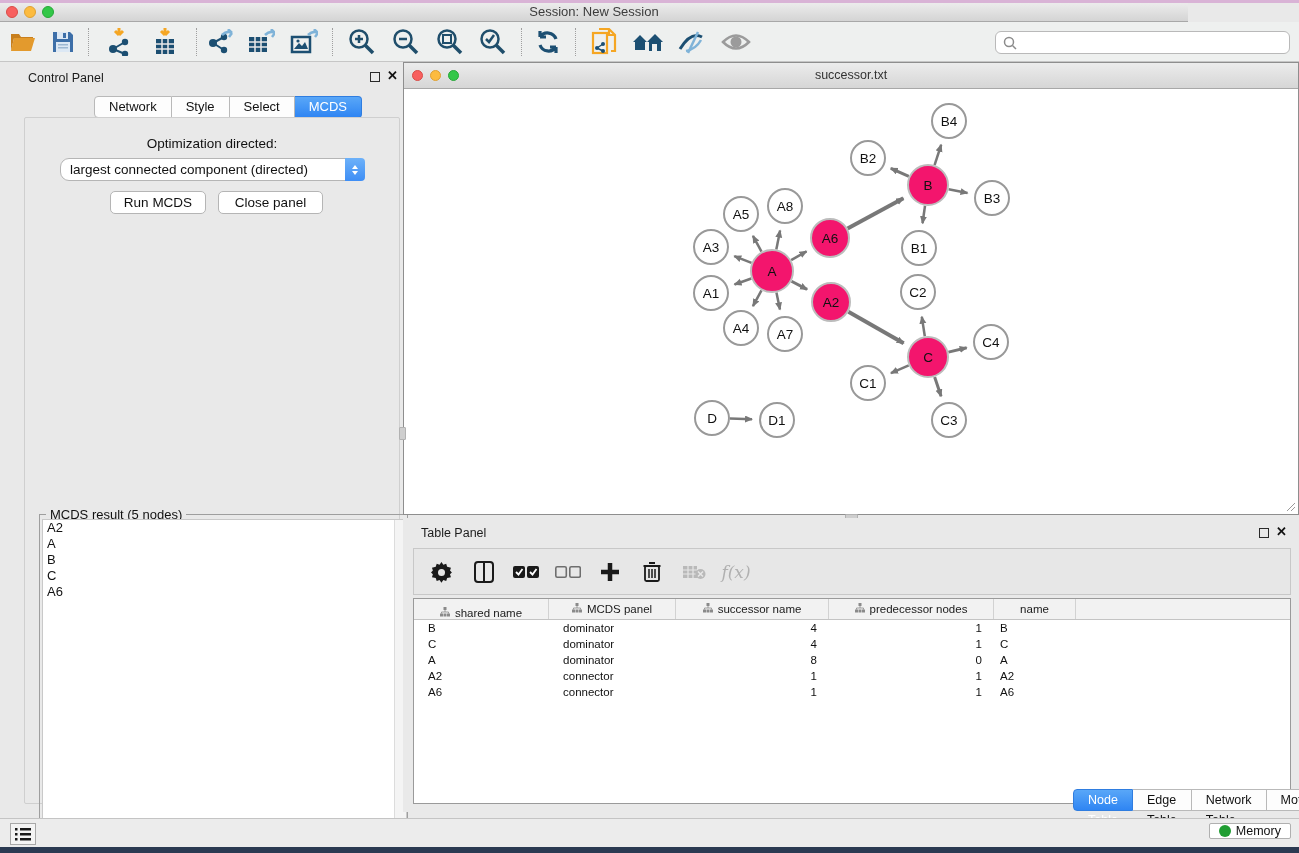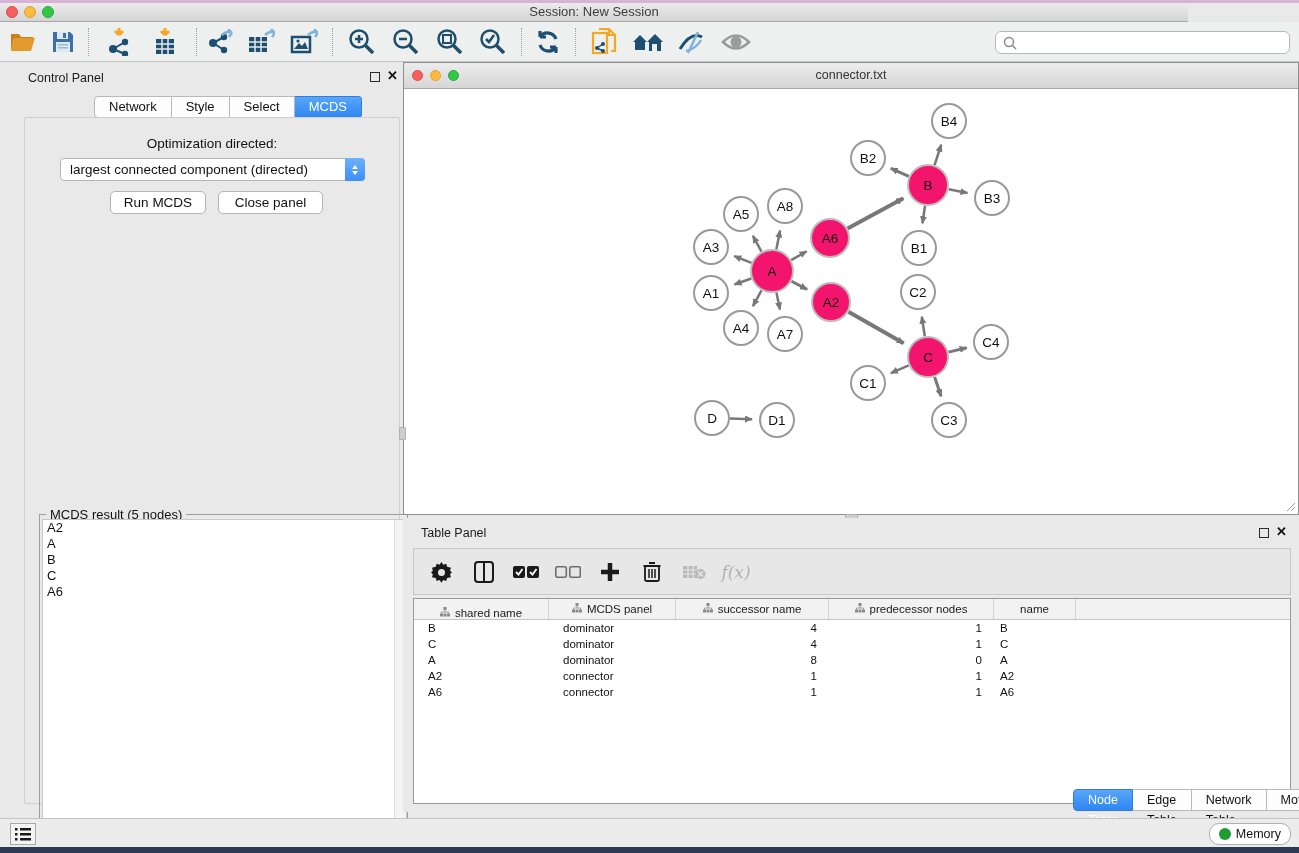--- a/index.html
+++ b/index.html
@@ -42,21 +42,21 @@
     border:1px solid #b9b9b9; border-left:none; color:#111; }
   .tab:first-child { border-left:1px solid #b9b9b9; border-radius:4px 0 0 4px; }
   .tab:last-child { border-radius:0 4px 4px 0; }
   .tab.sel { background:linear-gradient(#59a7f8,#2f85f3); color:#fff; border-color:#2f7de0; }
   #cp-tabs { left:78px; top:34px; }
   #cp-body { position:absolute; left:8px; top:55px; width:376px; height:687px;
     border:1px solid #cfcfcf; border-radius:2px; background:#e9e9e9; }
   #opt-label { position:absolute; left:0; top:18px; width:100%; text-align:center;
     font-size:13.5px; color:#111; }
   #criterion { position:absolute; left:35px; top:40px; width:305px; height:23px;
-    background:#fff; border:1px solid #b5b5b5; border-radius:4px; display:flex; align-items:center; }
+    background:#fff; border:1px solid #b5b5b5; border-radius:9px; display:flex; align-items:center; }
   #criterion .val { flex:1; font-size:13.5px; color:#111; padding-left:9px; white-space:nowrap; }
   #criterion .stepper { width:20px; height:23px; margin-right:-1px;
     background:linear-gradient(#6db1f9,#3e8ef5); border-radius:0 4px 4px 0;
     display:flex; flex-direction:column; align-items:center; justify-content:center; gap:2px; }
   .chev-up { width:0; height:0; border-left:3.5px solid transparent; border-right:3.5px solid transparent;
     border-bottom:4px solid #fff; }
   .chev-dn { width:0; height:0; border-left:3.5px solid transparent; border-right:3.5px solid transparent;
     border-top:4px solid #fff; }
   .btn { position:absolute; height:23px; background:#fff; border:1px solid #b5b5b5;
     border-radius:5px; font-size:13.5px; color:#111; text-align:center; line-height:21px; }
@@ -107,22 +107,22 @@
   .td.r { text-align:right; padding-right:12px; }
   .td.n { text-align:left; padding-left:6px; }
   #tp-tabs { left:670px; top:271px; }
   #tp-tabs .tab { font-size:12.5px; }
 
   
   #statusbar { left:0; top:818px; width:1299px; height:29px; background:#ececec;
     border-top:1px solid #c4c4c4; }
   #list-btn { position:absolute; left:10px; top:4px; width:26px; height:22px; background:#f4f4f4;
     border:1px solid #a8a8a8; display:flex; align-items:center; justify-content:center; }
-  #memory-btn { position:absolute; right:8px; top:4px; height:22px; background:#fff;
-    border:1px solid #b0b0b0; border-radius:10px; display:flex; align-items:center; gap:5px;
+  #memory-btn { position:absolute; right:8px; top:4px; height:16px; background:#fff;
+    border:1px solid #b0b0b0; border-radius:2px; display:flex; align-items:center; gap:5px;
     padding:0 9px; font-size:12.5px; color:#111; }
   #memory-dot { width:12px; height:12px; border-radius:50%; background:#1f9d32; }
   #desktop-bottom { left:0; top:847px; width:1299px; height:6px; background:#2b3a52; }
 </style>
 </head>
 <body>
 
 <div id="desktop-top" class="abs"></div>
 
 <div id="titlebar" class="abs">
@@ -308,21 +308,21 @@
         </div>
     </div>
   </div>
 </div>
 
 <div id="net-window" class="abs">
   <div id="net-titlebar">
     <span class="tl red"></span>
     <span class="tl yel"></span>
     <span class="tl grn"></span>
-    <div id="net-title">connector.txt</div>
+    <div id="net-title">successor.txt</div>
   </div>
   <svg id="graph-svg" width="894" height="424" viewBox="0 0 894 424">
     <defs>
       <marker id="arrow" markerUnits="userSpaceOnUse" markerWidth="10" markerHeight="10" refX="7" refY="3.5" orient="auto">
         <path d="M0,0 L8,3.5 L0,7 Z" fill="#787878"></path>
       </marker>
     </defs>
     <g id="edges-layer">
         <line x1="357.48901716798036" y1="162.67335414757676" x2="348.9442986727496" y2="146.96209755957184" stroke="#787878" stroke-width="2.5" marker-end="url(#arrow)"></line>
         <line x1="372.31455497304006" y1="160.42722513479976" x2="376.0970966215454" y2="141.514516892273" stroke="#787878" stroke-width="2.5" marker-end="url(#arrow)"></line>

